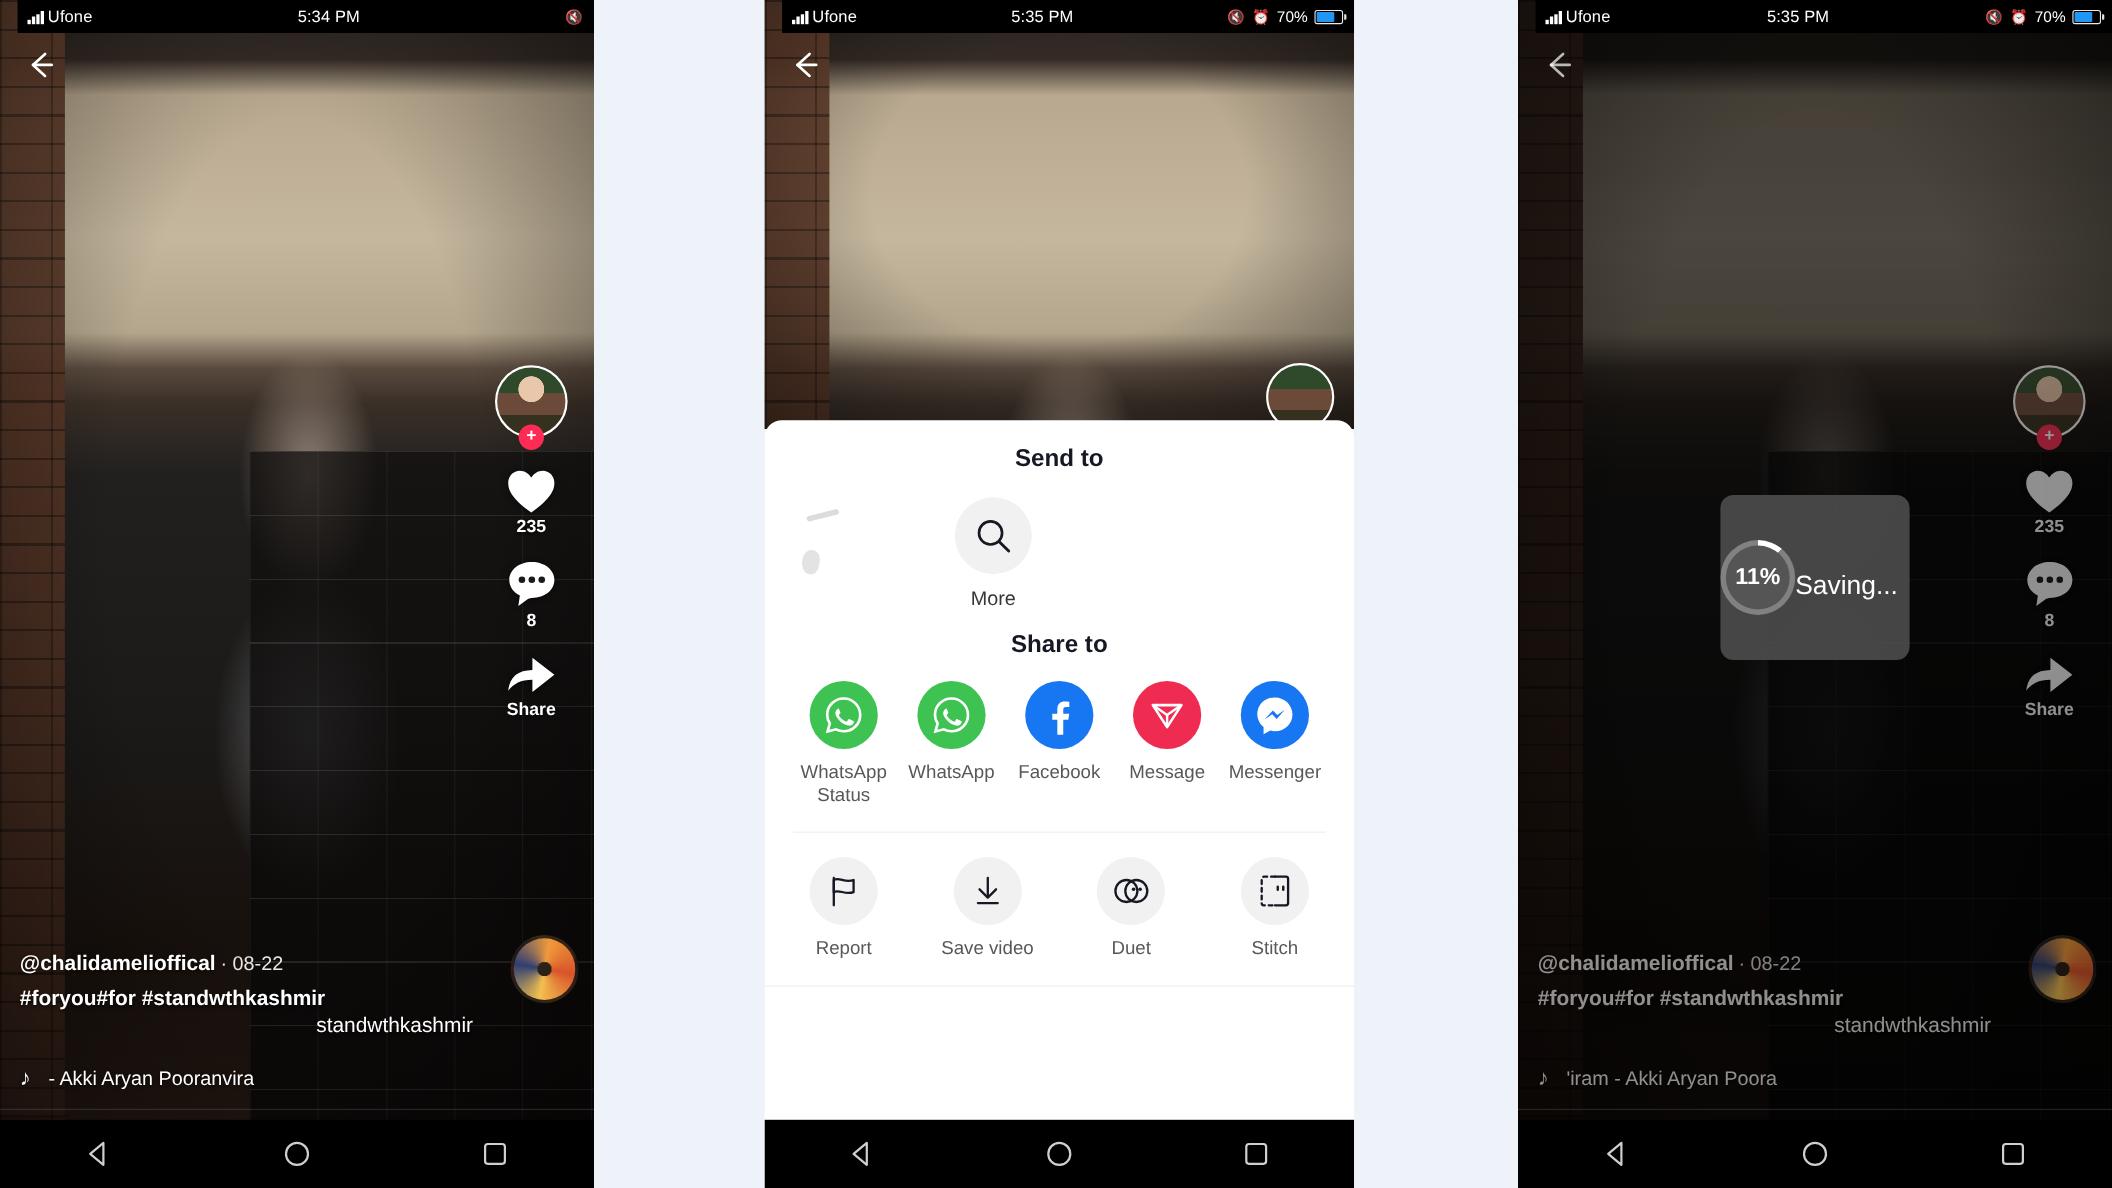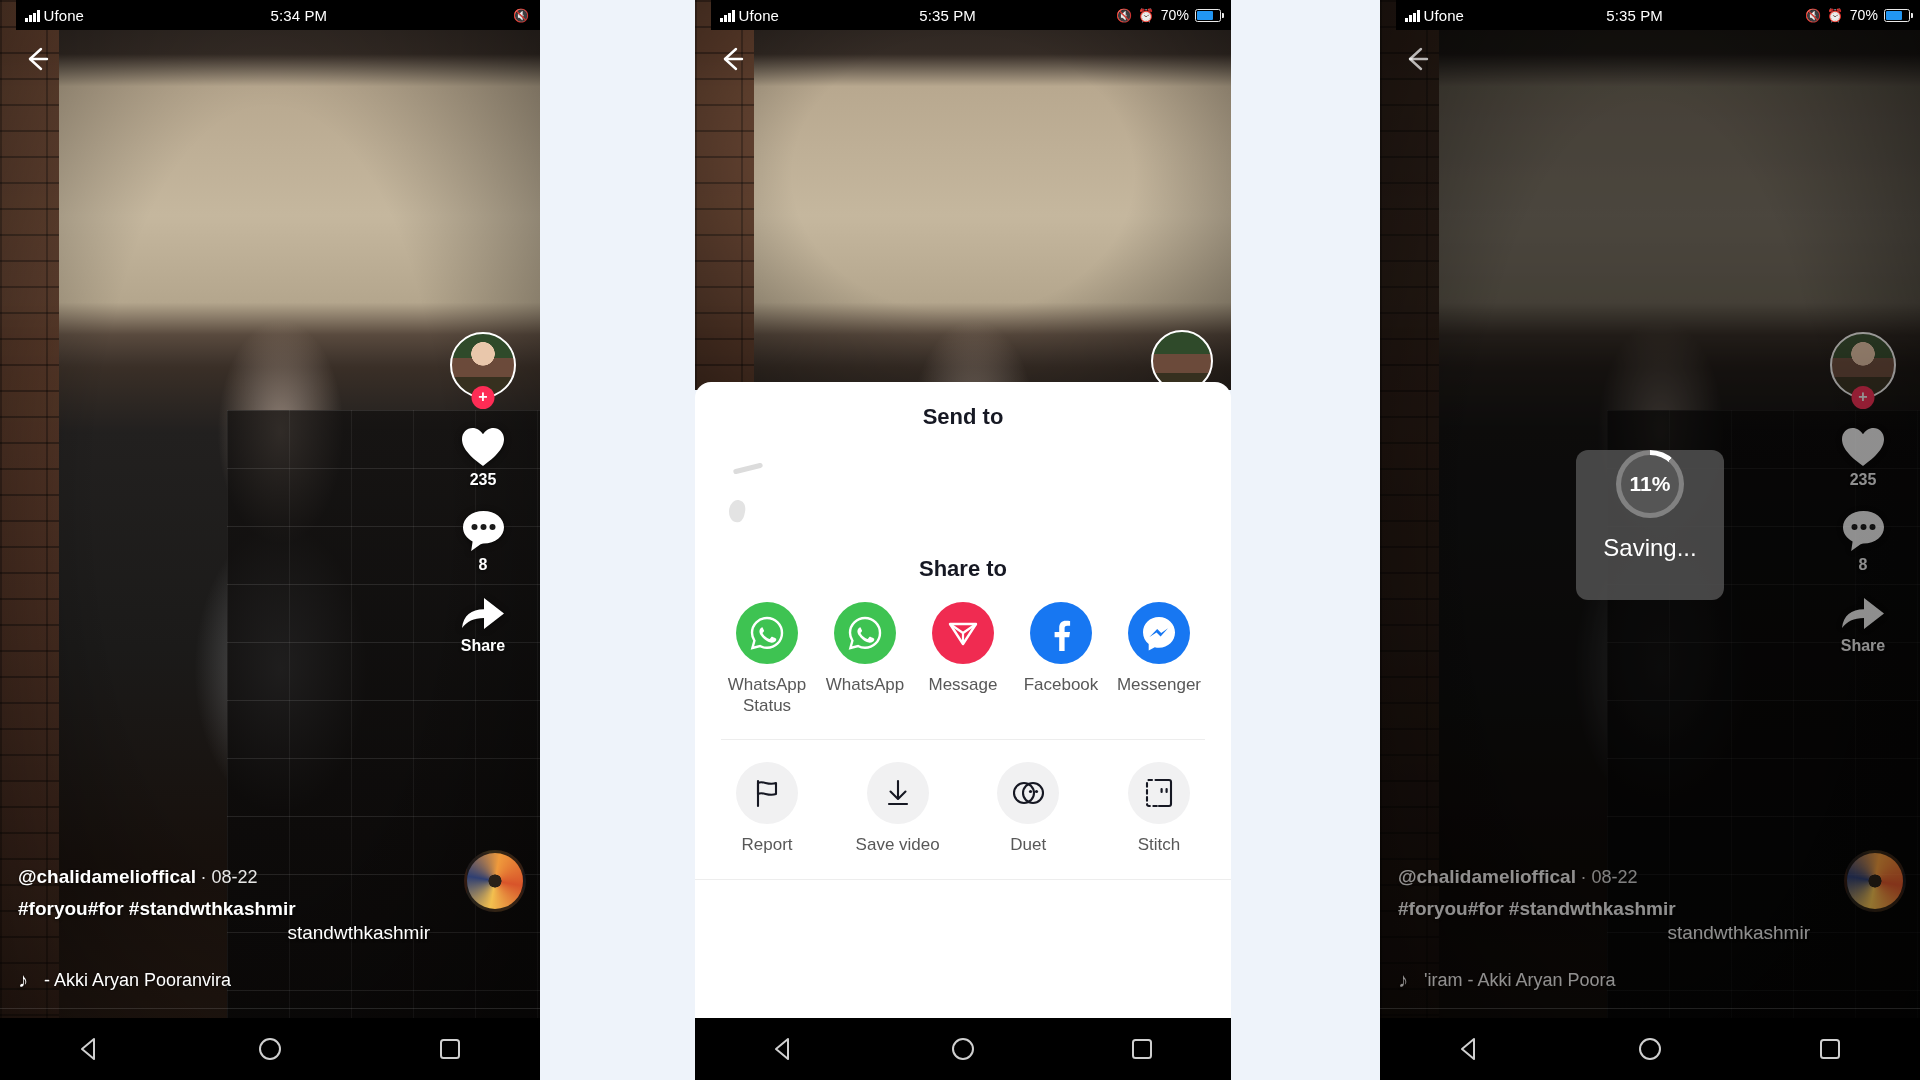--- a/index.html
+++ b/index.html
@@ -126,22 +126,22 @@
   .commentbar .ph{ color:rgba(255,255,255,.55); font-size:20px; }
 
   
   .panel.right .caption, .panel.right .music, .panel.right .commentbar .ph{ opacity:.55; }
   .panel.right .rail{ opacity:.55; }
   .panel.right .disc{ opacity:.6; }
 
   
   .saving{
     position:absolute; left:50%; top:450px; transform:translateX(-50%);
-    width:148px; height:150px; border-radius:12px; background:rgba(80,80,80,.86);
-    z-index:60; display:flex; flex-direction:column; align-items:center; justify-content:flex-start;
+    width:172px; height:150px; border-radius:12px; background:rgba(80,80,80,.86);
+    z-index:60; display:flex; flex-direction:row; align-items:center; justify-content:flex-start;
   }
   .ring{ width:68px; height:68px; border-radius:50%; position:relative;
          background:conic-gradient(#ffffff 0 11%, rgba(255,255,255,.32) 11% 100%); }
   .ring::after{ content:""; position:absolute; inset:5px; border-radius:50%;
                 background:rgba(85,85,85,1); }
   .ring span{ position:absolute; inset:0; display:flex; align-items:center; justify-content:center;
               color:#fff; font-size:21px; font-weight:600; z-index:2; }
   .saving .lbl{ color:#fff; font-size:24px; font-weight:500; margin-top:16px; }
 
   
@@ -321,20 +321,29 @@
       </svg>
     </div>
 
     <div style="position:absolute;right:18px;top:330px;width:62px;height:62px;border-radius:50%;border:2px solid #fff;overflow:hidden;z-index:20;background:linear-gradient(to bottom,#2f4a2a 0 38%,#6b4a3a 38% 70%,#36301f 70% 100%);"></div>
 
     <div class="sheet">
       <h3>Send to</h3>
 
       <div class="sendto-row">
         <div class="ghost"></div>
+        <div class="sendto-item">
+          <div class="circ">
+            <svg width="38" height="38" viewBox="0 0 38 38">
+              <circle cx="16.5" cy="16.5" r="10.5" fill="none" stroke="#161823" stroke-width="2.4"></circle>
+              <path d="M24.4 24.4 L33 33" stroke="#161823" stroke-width="2.6" stroke-linecap="round"></path>
+            </svg>
+          </div>
+          <div class="lbl">More</div>
+        </div>
       </div>
 
       <div class="shareto-title">Share to</div>
 
       <div class="apps">
         <div class="app">
           <div class="ic wa">
             <svg width="40" height="40" viewBox="0 0 40 40">
               <path d="M20 5 C11.7 5 5 11.6 5 19.8 C5 22.7 5.9 25.4 7.4 27.7 L5.4 35 L13 33 C15.1 34.2 17.5 34.8 20 34.8 C28.3 34.8 35 28.1 35 19.9 C35 11.7 28.3 5 20 5Z" fill="none" stroke="#fff" stroke-width="2.4"></path>
               <path d="M15.4 14.2 C15 14.2 14.4 14.4 13.9 14.9 C13.4 15.5 12.4 16.5 12.4 18.4 C12.4 20.4 13.9 22.3 14.1 22.6 C14.3 22.9 17 27.1 21.2 28.7 C24.7 30 25.4 29.7 26.2 29.6 C27 29.5 28.6 28.6 29 27.6 C29.3 26.7 29.3 25.9 29.2 25.7 C29.1 25.6 28.8 25.4 28.4 25.2 C27.9 25 25.7 23.9 25.3 23.8 C24.9 23.6 24.6 23.6 24.3 24 C24 24.5 23.2 25.5 22.9 25.8 C22.7 26.1 22.4 26.1 22 25.9 C21.6 25.7 20.1 25.2 18.3 23.6 C16.9 22.4 16 20.9 15.7 20.4 C15.5 20 15.7 19.8 15.9 19.6 C16.1 19.4 16.3 19.1 16.5 18.9 C16.7 18.6 16.8 18.4 17 18.1 C17.1 17.8 17 17.5 16.9 17.3 C16.8 17.1 15.9 14.9 15.6 14.4 C15.5 14.3 15.4 14.2 15.4 14.2Z" fill="#fff"></path>
@@ -349,37 +358,37 @@
           <div class="ic wa">
             <svg width="40" height="40" viewBox="0 0 40 40">
               <path d="M20 5 C11.7 5 5 11.6 5 19.8 C5 22.7 5.9 25.4 7.4 27.7 L5.4 35 L13 33 C15.1 34.2 17.5 34.8 20 34.8 C28.3 34.8 35 28.1 35 19.9 C35 11.7 28.3 5 20 5Z" fill="none" stroke="#fff" stroke-width="2.4"></path>
               <path d="M15.4 14.2 C15 14.2 14.4 14.4 13.9 14.9 C13.4 15.5 12.4 16.5 12.4 18.4 C12.4 20.4 13.9 22.3 14.1 22.6 C14.3 22.9 17 27.1 21.2 28.7 C24.7 30 25.4 29.7 26.2 29.6 C27 29.5 28.6 28.6 29 27.6 C29.3 26.7 29.3 25.9 29.2 25.7 C29.1 25.6 28.8 25.4 28.4 25.2 C27.9 25 25.7 23.9 25.3 23.8 C24.9 23.6 24.6 23.6 24.3 24 C24 24.5 23.2 25.5 22.9 25.8 C22.7 26.1 22.4 26.1 22 25.9 C21.6 25.7 20.1 25.2 18.3 23.6 C16.9 22.4 16 20.9 15.7 20.4 C15.5 20 15.7 19.8 15.9 19.6 C16.1 19.4 16.3 19.1 16.5 18.9 C16.7 18.6 16.8 18.4 17 18.1 C17.1 17.8 17 17.5 16.9 17.3 C16.8 17.1 15.9 14.9 15.6 14.4 C15.5 14.3 15.4 14.2 15.4 14.2Z" fill="#fff"></path>
             </svg>
           </div>
           <div class="lbl">WhatsApp</div>
         </div>
 
         <div class="app">
+          <div class="ic fb">
+            <svg width="40" height="40" viewBox="0 0 40 40">
+              <path d="M23.6 38 V24.3 H28.2 L29 18.9 H23.6 V15.4 C23.6 13.9 24.1 12.8 26.3 12.8 H29.1 V8 C28.2 7.9 26.6 7.8 24.8 7.8 C20.9 7.8 18.2 10.2 18.2 14.7 V18.9 H13.6 V24.3 H18.2 V38 Z" fill="#fff"></path>
+            </svg>
+          </div>
+          <div class="lbl">Facebook</div>
+        </div>
+
+        <div class="app">
           <div class="ic msg">
             <svg width="36" height="36" viewBox="0 0 36 36">
               <path d="M5 9 L31 9 L18 29 Z" fill="none" stroke="#fff" stroke-width="2.4" stroke-linejoin="round"></path>
               <path d="M5 9 L18 18 L31 9" fill="none" stroke="#fff" stroke-width="2.2" stroke-linejoin="round"></path>
               <path d="M18 18 L18 29" stroke="#fff" stroke-width="2.2"></path>
             </svg>
           </div>
           <div class="lbl">Message</div>
-        </div>
-
-        <div class="app">
-          <div class="ic fb">
-            <svg width="40" height="40" viewBox="0 0 40 40">
-              <path d="M23.6 38 V24.3 H28.2 L29 18.9 H23.6 V15.4 C23.6 13.9 24.1 12.8 26.3 12.8 H29.1 V8 C28.2 7.9 26.6 7.8 24.8 7.8 C20.9 7.8 18.2 10.2 18.2 14.7 V18.9 H13.6 V24.3 H18.2 V38 Z" fill="#fff"></path>
-            </svg>
-          </div>
-          <div class="lbl">Facebook</div>
         </div>
 
         <div class="app">
           <div class="ic msgr">
             <svg width="42" height="42" viewBox="0 0 42 42">
               <path d="M21 5 C11.8 5 5 11.8 5 20.2 C5 25 7.2 29.2 10.7 32 L10.7 38.6 L16.8 35.2 C18.1 35.6 19.5 35.8 21 35.8 C30.2 35.8 37 29 37 20.6 C37 12.2 30.2 5 21 5Z" fill="#fff"></path>
               <path d="M11.5 25 L19.2 16.9 L23.2 21.1 L30 16.3 L22.6 24.6 L18.5 20.4 Z" fill="#1777f2"></path>
             </svg>
           </div>
           <div class="lbl">Messenger</div>

